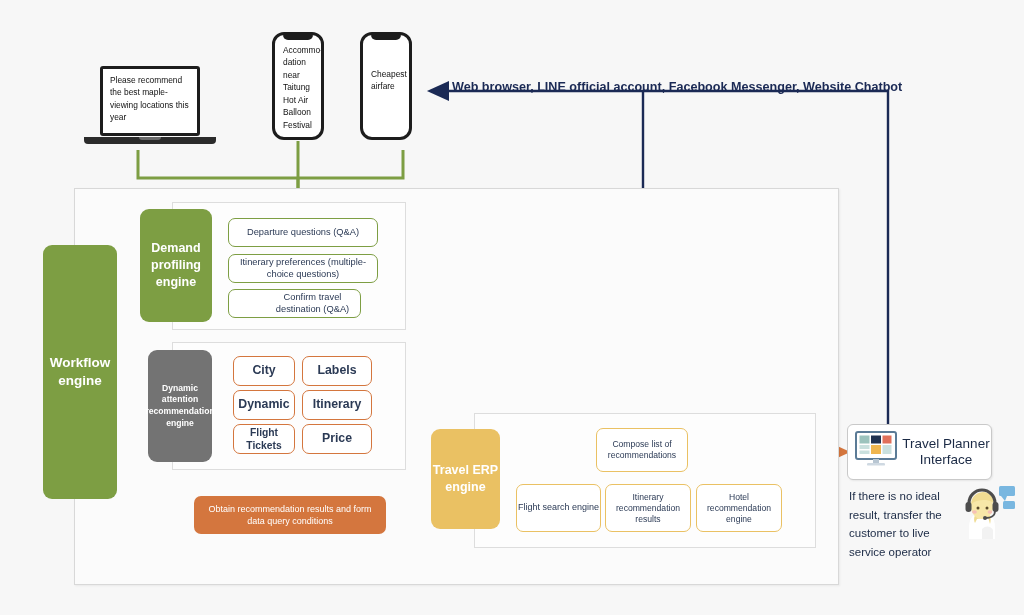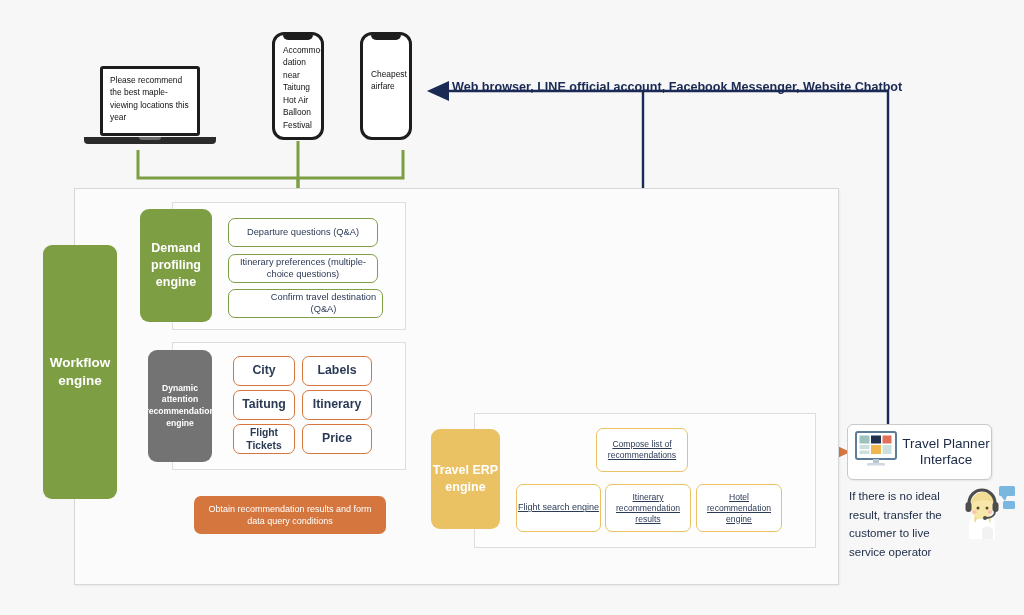--- a/index.html
+++ b/index.html
@@ -126,25 +126,25 @@
     border-radius: 7px;
     display: flex;
     align-items: center;
     justify-content: center;
     text-align: center;
     color: #2b3a55;
     line-height: 1.28;
   }
   .chip-green  { border: 1.6px solid #7d9e43; }
   .chip-orange { border: 1.8px solid #d4763e; }
-  .chip-yellow { border: 1.8px solid #eac163; text-decoration: underline; }
+  .chip-yellow { border: 1.8px solid #eac163; }
 
   .c-dep  { left: 228px; top: 218px;  width: 150px; height: 29px; font-size: 9.3px; }
   .c-itin { left: 228px; top: 254px;  width: 150px; height: 29px; font-size: 9.3px; }
-  .c-conf { left: 228px; top: 289px;  width: 155px; height: 29px; font-size: 9.3px; padding-left: 36px; }
+  .c-conf { left: 228px; top: 289px;  width: 133px; height: 29px; font-size: 9.3px; padding-left: 36px; }
 
   .tag { font-size: 12.3px; font-weight: bold; }
   .t-city   { left: 233px; top: 356px; width: 62px; height: 30px; }
   .t-labels { left: 302px; top: 356px; width: 70px; height: 30px; }
   .t-hotels { left: 233px; top: 390px; width: 62px; height: 30px; }
   .t-itiner { left: 302px; top: 390px; width: 70px; height: 30px; }
   .t-flight { left: 233px; top: 424px; width: 62px; height: 30px; font-size: 10.3px; }
   .t-price  { left: 302px; top: 424px; width: 70px; height: 30px; }
 
   .e-compose { left: 596px; top: 428px; width: 92px; height: 44px; font-size: 8.6px; }
@@ -286,21 +286,21 @@
   <div class="engine-pill demand-engine">Demand profiling engine</div>
   <div class="engine-pill attention-engine">Dynamic attention recommendation engine</div>
   <div class="engine-pill erp-engine">Travel ERP engine</div>
 
   <div class="chip chip-green c-dep">Departure questions (Q&amp;A)</div>
   <div class="chip chip-green c-itin">Itinerary preferences (multiple-choice questions)</div>
   <div class="chip chip-green c-conf">Confirm travel destination (Q&amp;A)</div>
 
   <div class="chip chip-orange tag t-city">City</div>
   <div class="chip chip-orange tag t-labels">Labels</div>
-  <div class="chip chip-orange tag t-hotels">Taitung</div>
+  <div class="chip chip-orange tag t-hotels">Dynamic</div>
   <div class="chip chip-orange tag t-itiner">Itinerary</div>
   <div class="chip chip-orange tag t-flight">Flight Tickets</div>
   <div class="chip chip-orange tag t-price">Price</div>
 
   <div class="result-box">Obtain recommendation results and form data query conditions</div>
 
   <div class="chip chip-yellow e-compose">Compose list of recommendations</div>
   <div class="chip chip-yellow e-flight">Flight search engine</div>
   <div class="chip chip-yellow e-itin">Itinerary recommendation results</div>
   <div class="chip chip-yellow e-hotel">Hotel recommendation engine</div>

